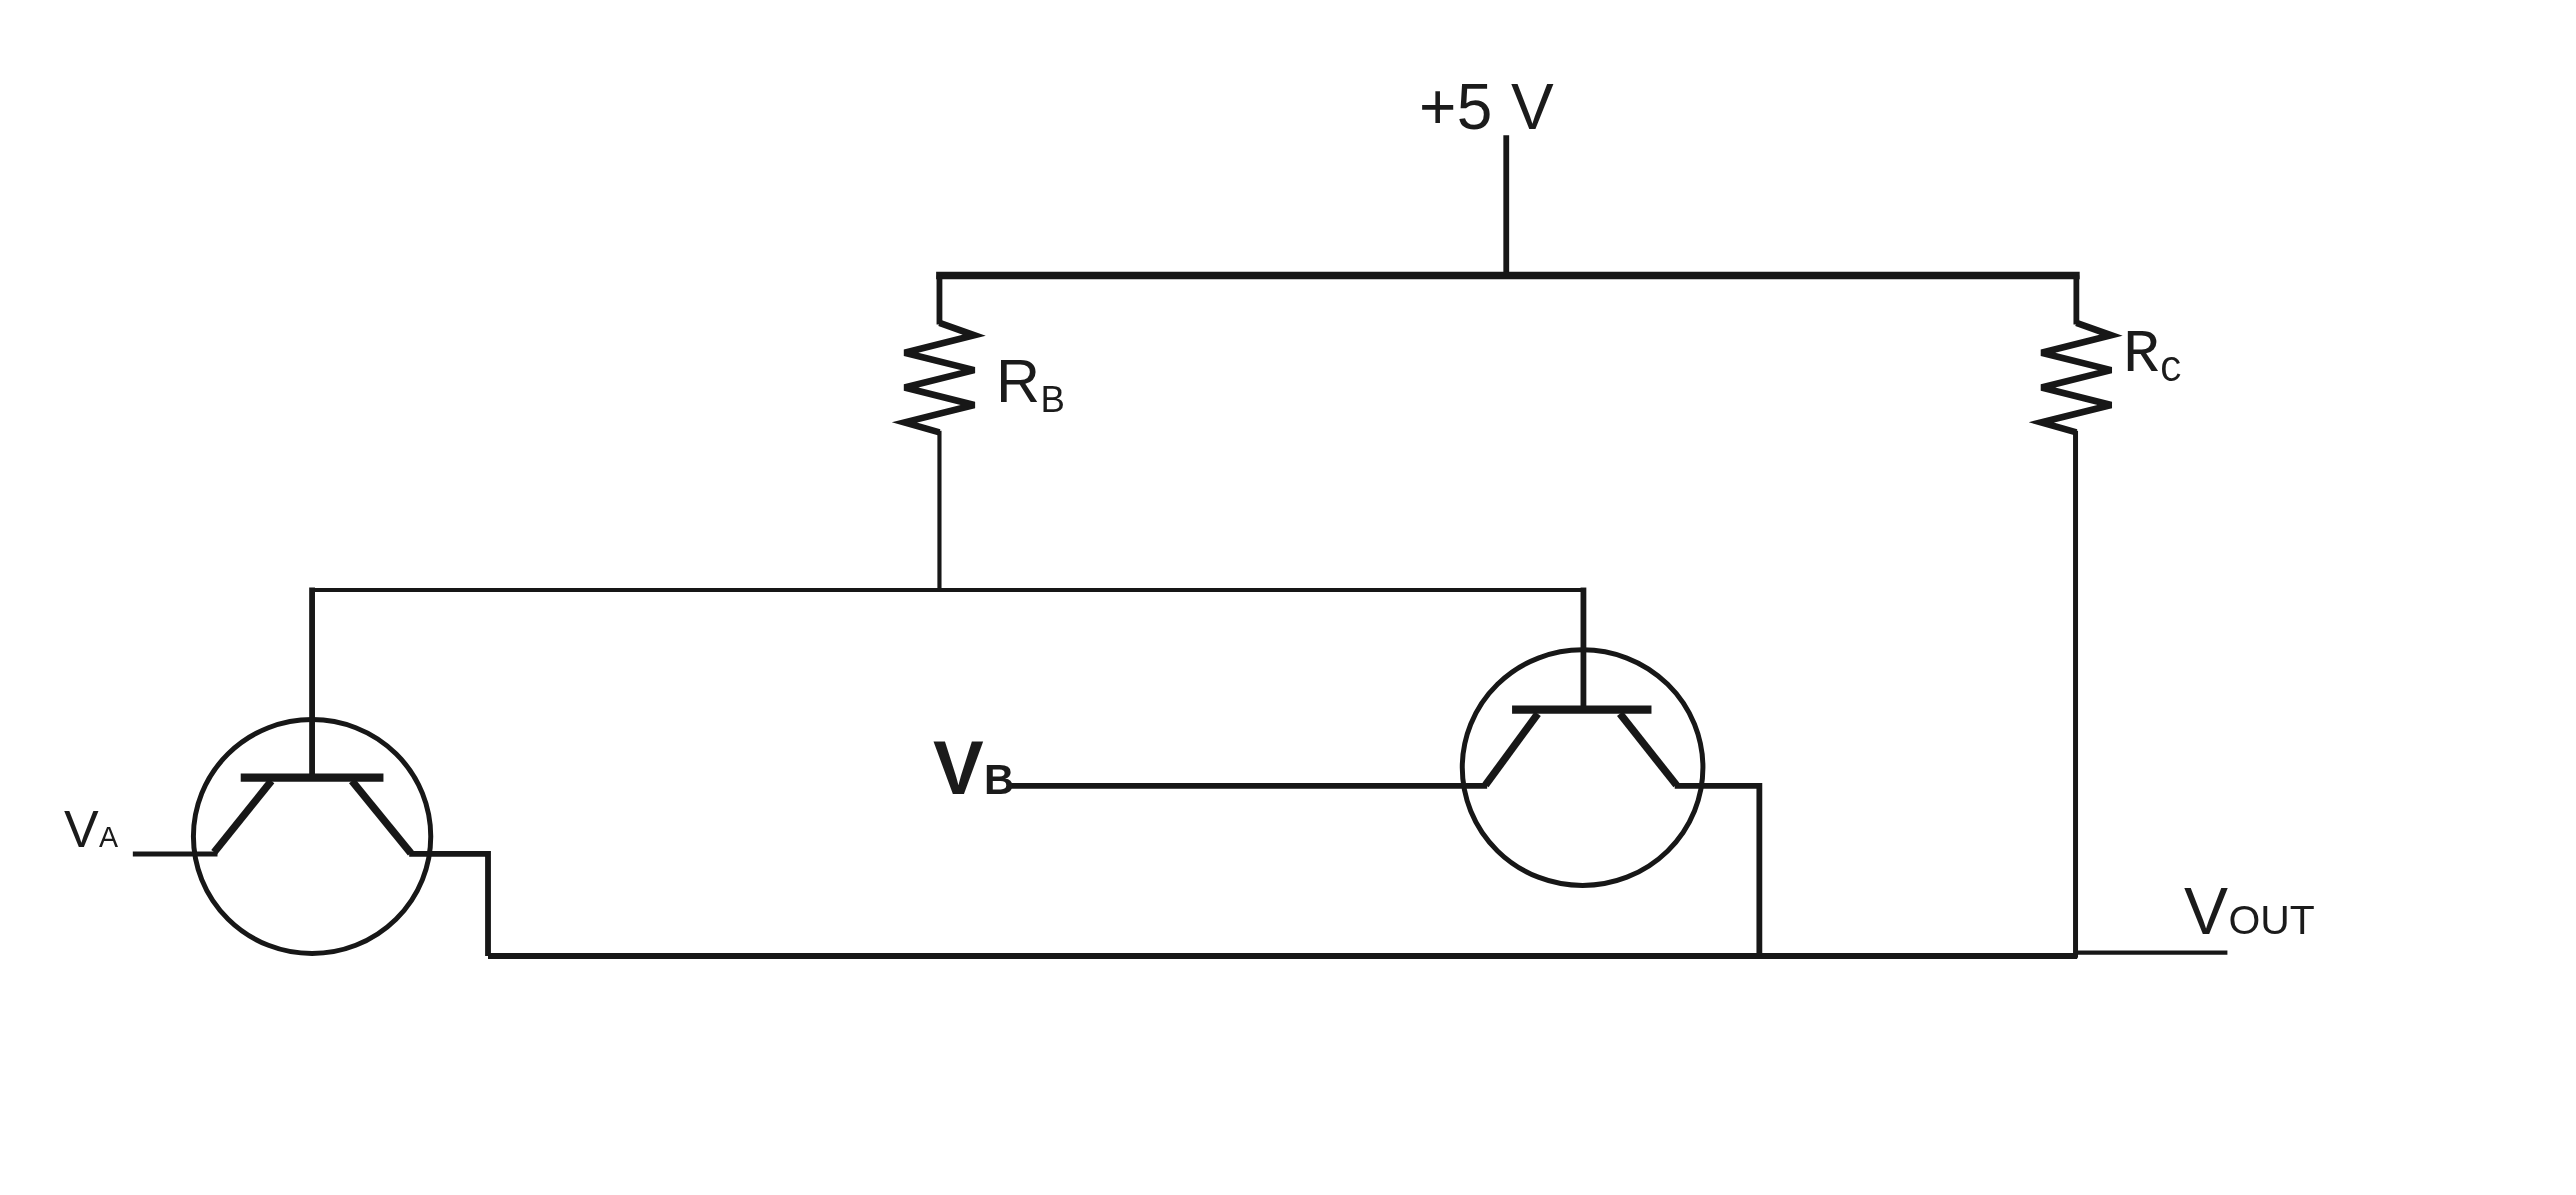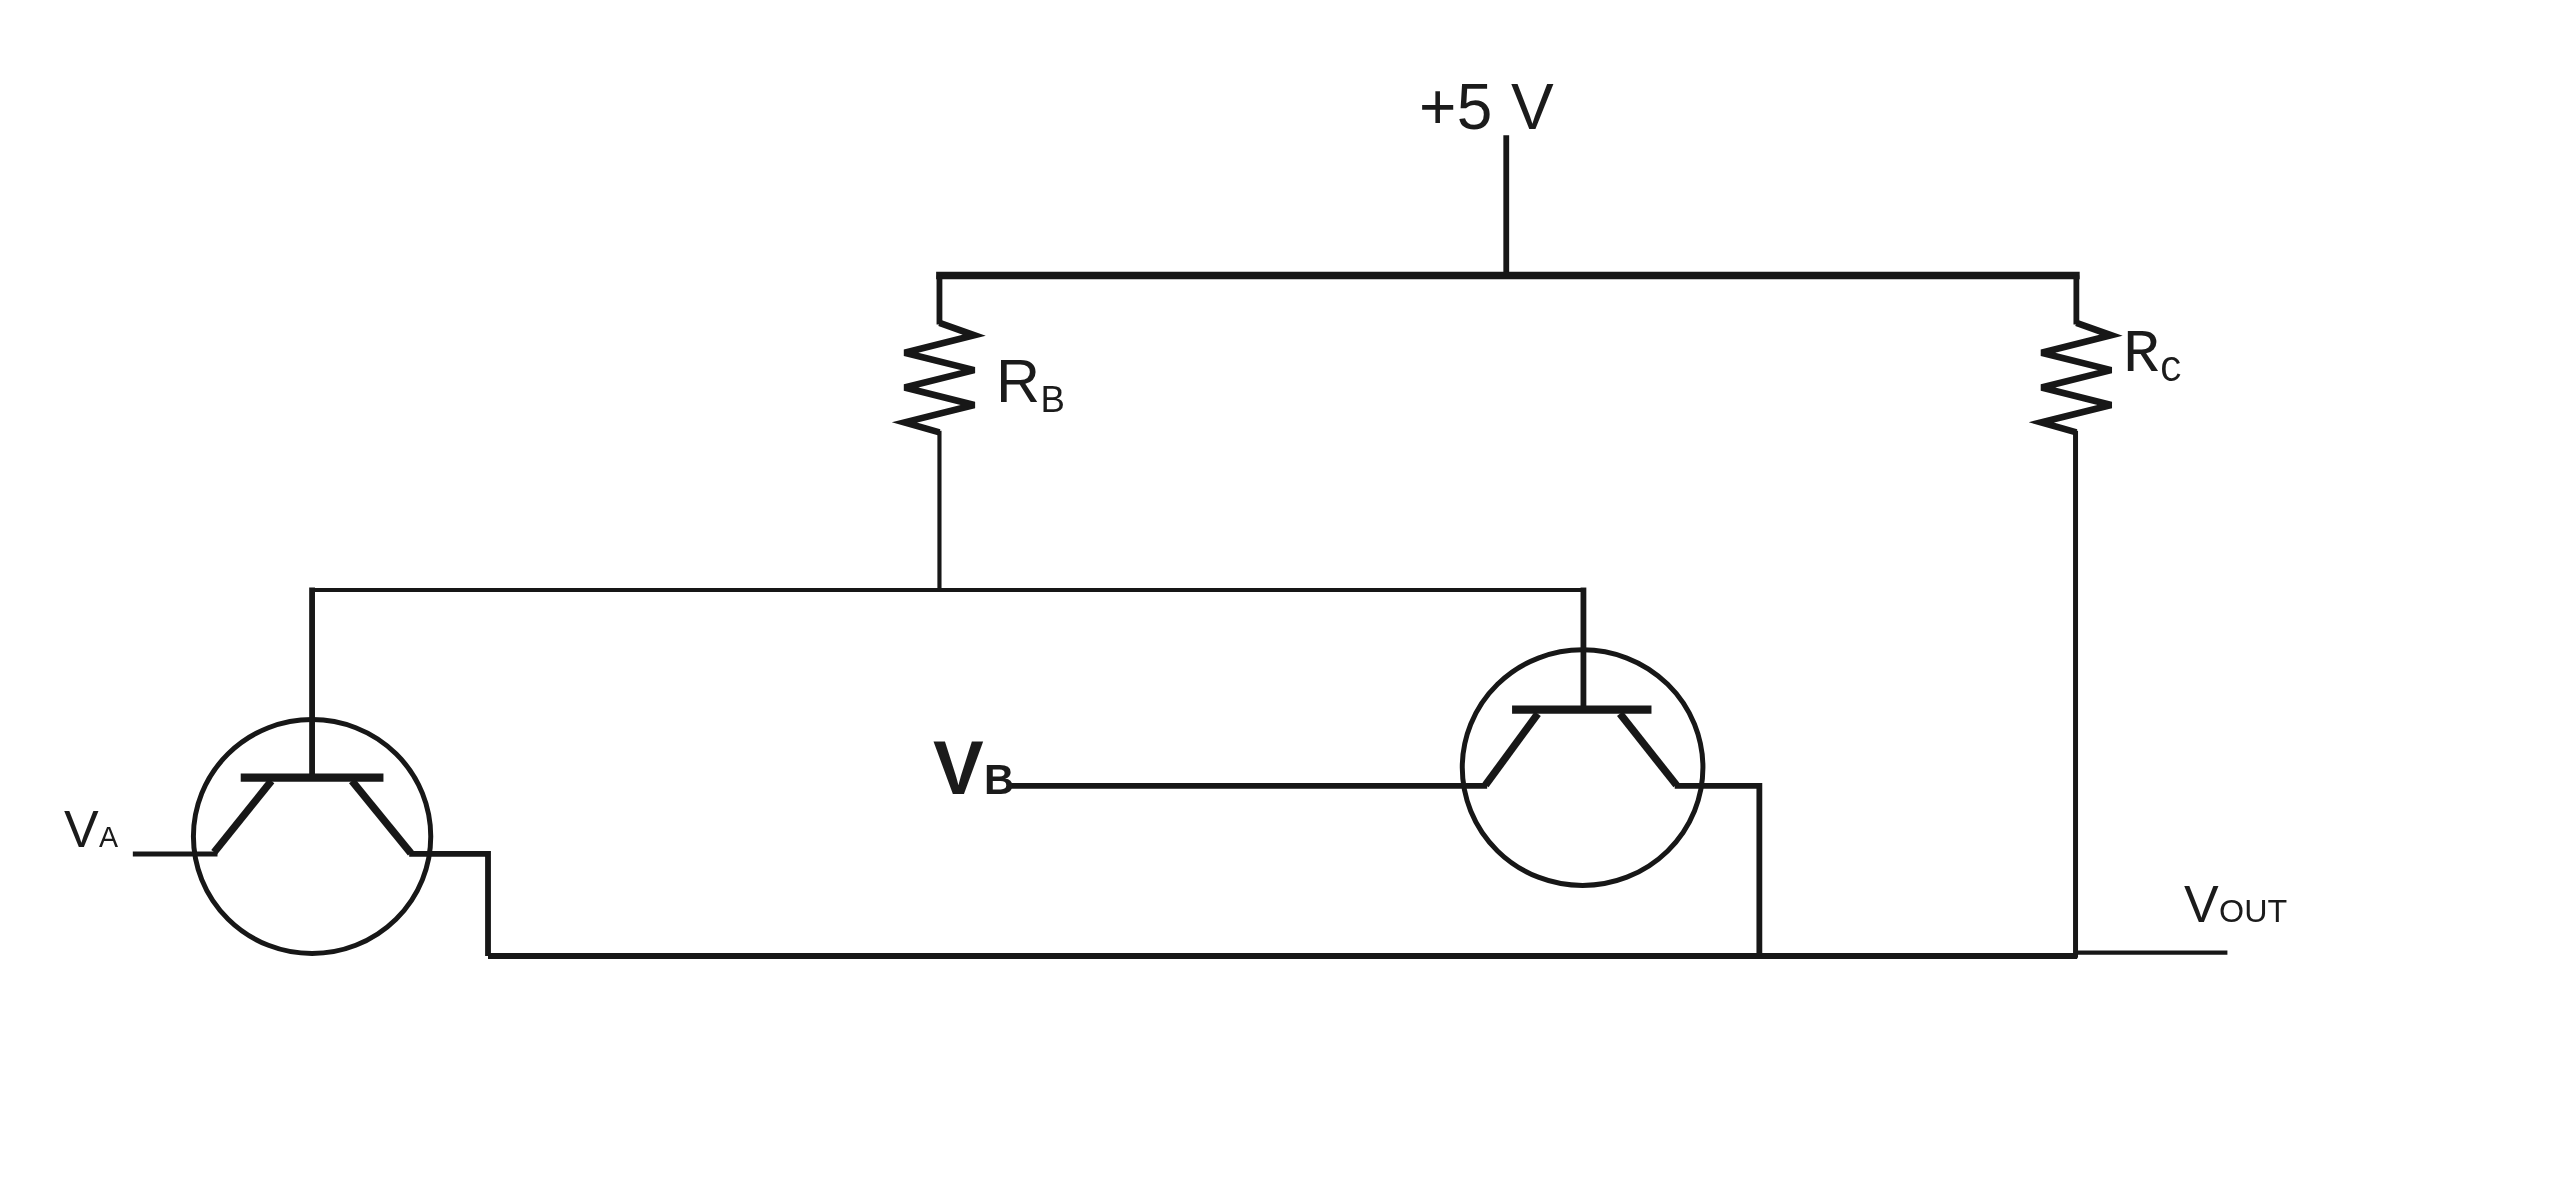--- a/index.html
+++ b/index.html
@@ -46,21 +46,21 @@
   .lbl .sub-base {
     font-size: 0.55em;
     vertical-align: 0;
     letter-spacing: 0;
   }
   .lbl-supply { left: 1419px; top: 75px;  font-size: 64px; }
   .lbl-rb     { left: 984px; top: 351px; font-size: 61px; margin-left: 12px; }
   .lbl-rc     { left: 2123px; top: 324px; font-size: 61px; font-family: Liberation Mono, monospace; }
   .lbl-va     { left: 64px;   top: 803px; font-size: 52px; }
   .lbl-vb     { left: 933px; top: 730px; font-size: 76px; font-weight: bold; }
-  .lbl-vout   { left: 2184px; top: 878px; font-size: 52px; }
+  .lbl-vout   { left: 2184px; top: 878px; font-size: 66px; }
   .lbl-vout .sub-base { font-size: 0.62em; }
 </style>
 </head>
 <body>
 
 <div class="canvas">
 
   <svg class="schematic-svg" viewBox="0 0 3104 1440">
 
     <g>

